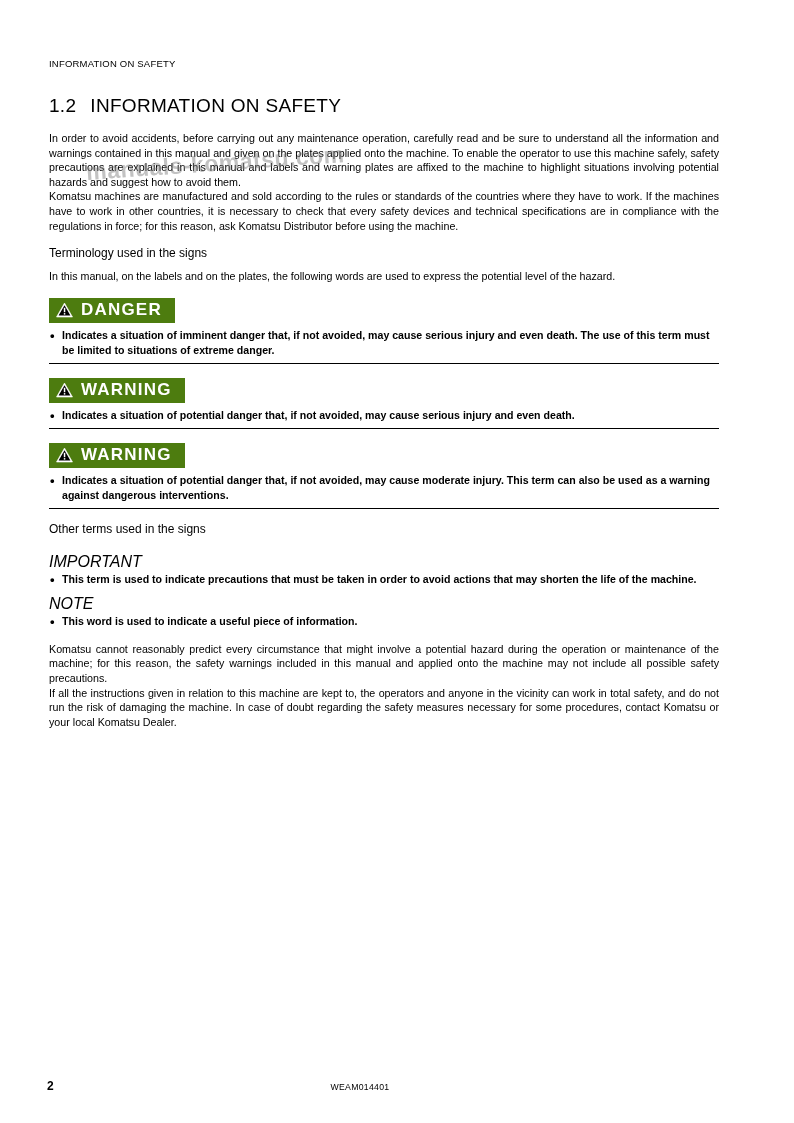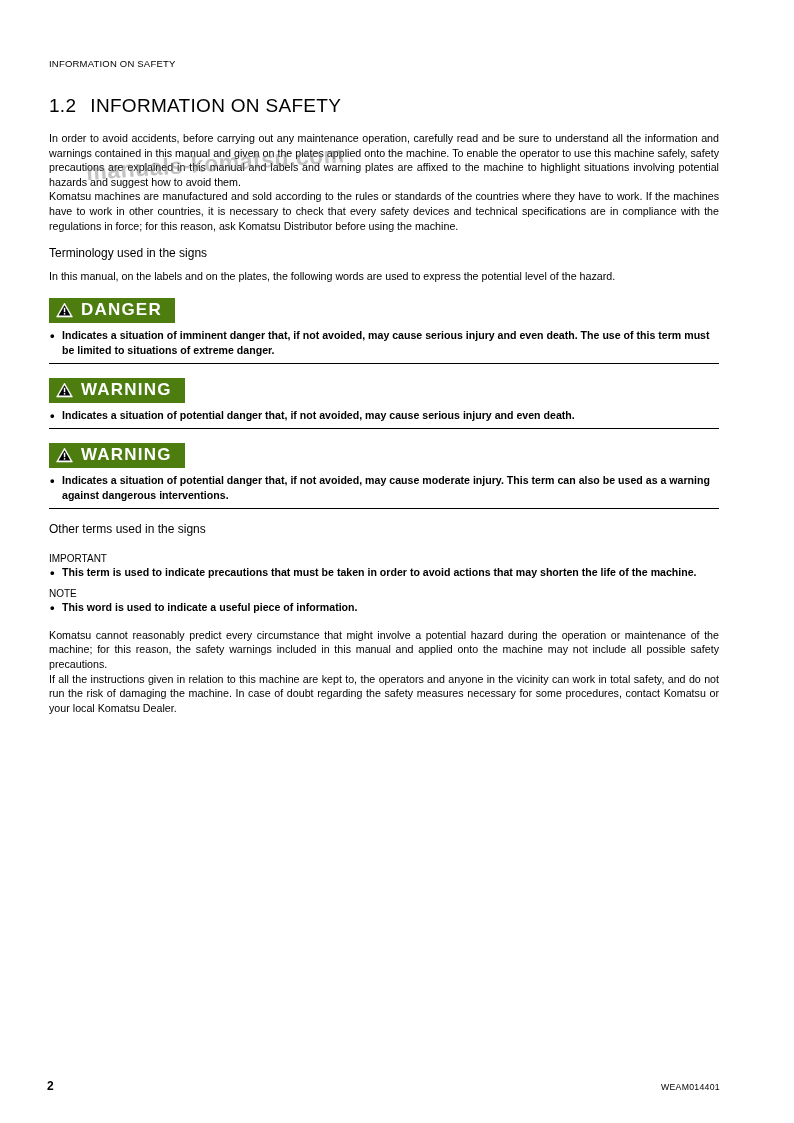--- a/index.html
+++ b/index.html
@@ -100,23 +100,24 @@
     top: 0;
     font-size: 13px;
     line-height: 15px;
   }
   .rule {
     border-bottom: 1.1px solid #000000;
     margin-top: 5px;
     width: 670px;
   }
   .term-head {
-    font-size: 10px;
+    font-size: 16px;
     margin: 0 0 1px 0;
     font-weight: normal;
+    font-style: italic;
   }
   .term-body {
     font-size: 10.6px;
     font-weight: bold;
     line-height: 15px;
     position: relative;
     padding-left: 13px;
   }
   .term-body .bullet {
     position: absolute;
@@ -149,21 +150,21 @@
     left: 47px;
     top: 0;
     font-size: 12px;
     font-weight: bold;
   }
   .footer .doc-code {
     position: absolute;
     left: 0;
     top: 3px;
     width: 720px;
-    text-align: right;
+    text-align: center;
     font-size: 8.7px;
     letter-spacing: 0.3px;
   }
 </style>
 </head>
 <body>
 
 <div class="page">
 
   <div class="content">

